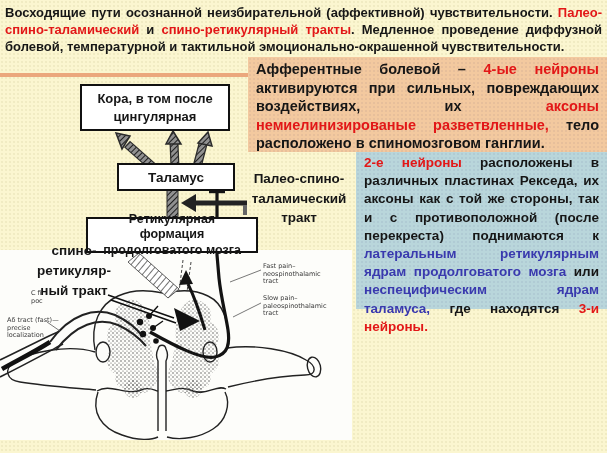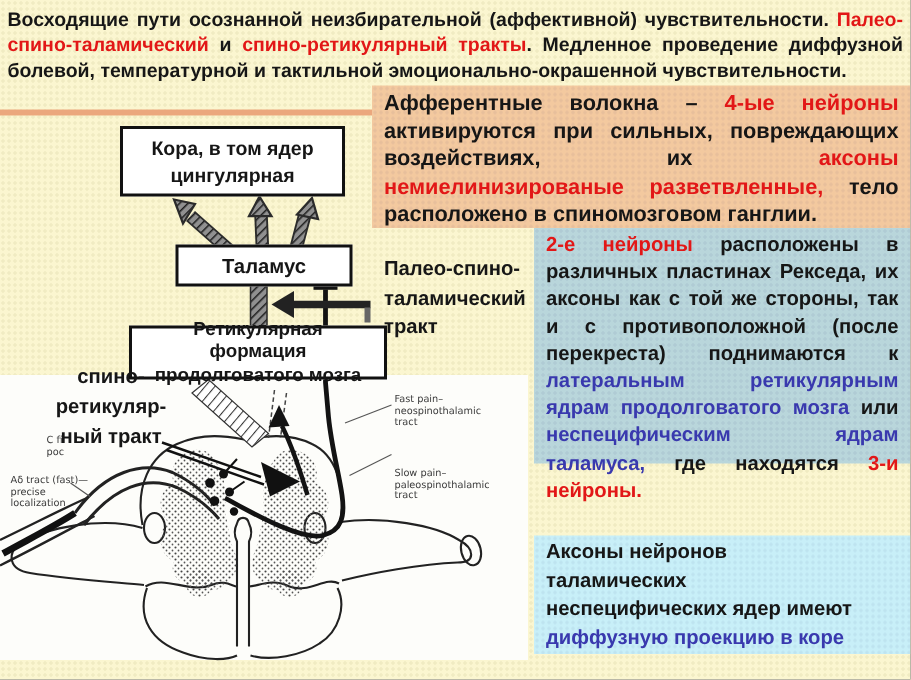--- a/index.html
+++ b/index.html
@@ -32,42 +32,38 @@
   .c-b{color:#3939AE;}
   .c-k{color:#161616;}
   .dbox{
     position:absolute; box-sizing:border-box; background:#fff; border:2px solid #111;
     text-align:center; white-space:pre-line; display:flex; align-items:center; justify-content:center;
   }
   .dbox.cortex{left:80px; top:84px; width:150px; height:47px; font-size:13px; line-height:18px;}
   .dbox.thalamus{left:117px; top:163px; width:118px; height:28px; font-size:13.5px;}
   .dbox.reticular{left:86px; top:217px; width:172px; height:36px; font-size:12.5px; line-height:15.5px;}
   .lbl{position:absolute; white-space:pre-line; font-weight:bold;}
-  .lbl.paleo{left:256px; top:169px; width:112px; font-size:13.5px; line-height:19.5px;}
+  .lbl.paleo{left:243px; top:169px; width:112px; font-size:13.5px; line-height:19.5px;text-align:center;}
   .lbl.spino{left:22px; top:241px; width:104px; font-size:13.5px; line-height:20px; text-align:center;}
   .tiny{position:absolute; white-space:pre-line; font-weight:normal; color:#3a3a3a;
     font-size:6.5px; line-height:7.5px; font-family:"DejaVu Sans",sans-serif;}
   svg.overlay{position:absolute; left:0; top:0; pointer-events:none;}
 </style>
 </head>
 <body>
 
 <div class="slide">
 
   <div class="header"><span class="c-k">Восходящие пути осознанной неизбирательной (аффективной) чувствительности. </span><span class="c-r">Палео-спино-таламический</span><span class="c-k"> и </span><span class="c-r">спино-ретикулярный  тракты</span><span class="c-k">. Медленное проведение диффузной болевой, температурной и тактильной эмоционально-окрашенной чувствительности.</span></div>
   <div class="divider"></div>
 
   <div class="scan"></div>
 
-  <div class="note salmon"><span class="c-k">Афферентные волокна – </span><span class="c-r">4-ые нейроны</span><span class="c-k"> активируются при сильных, повреждающих воздействиях, их </span><span class="c-r">аксоны немиелинизированые разветвленные,</span><span class="c-k"> тело расположено в спиномозговом ганглии.</span></div>
+  <div class="note salmon"><span class="c-k">Афферентные болевой – </span><span class="c-r">4-ые нейроны</span><span class="c-k"> активируются при сильных, повреждающих воздействиях, их </span><span class="c-r">аксоны немиелинизированые разветвленные,</span><span class="c-k"> тело расположено в спиномозговом ганглии.</span></div>
   <div class="note bluegray"><span class="c-r">2-е нейроны</span><span class="c-k"> расположены в различных пластинах Рекседа, их аксоны как с той же стороны, так и с противоположной (после перекреста) поднимаются к </span><span class="c-b">латеральным ретикулярным ядрам продолговатого мозга</span><span class="c-k"> или </span><span class="c-b">неспецифическим ядрам таламуса,</span><span class="c-k"> где находятся </span><span class="c-r">3-и нейроны.</span></div>
-  <div class="note cyan"><span class="c-k">Аксоны нейронов
-таламических
-неспецифических ядер имеют
-</span><span class="c-b">диффузную проекцию в коре</span></div>
 
   <svg class="overlay" width="607" height="453" viewBox="0 0 607 453">
     <defs>
       <pattern id="hatchDark" width="4" height="4" patternUnits="userSpaceOnUse" patternTransform="rotate(45)">
         <rect width="4" height="4" fill="#909090"></rect>
         <line x1="0" y1="0" x2="0" y2="4" stroke="#1d1d1d" stroke-width="2"></line>
       </pattern>
       <pattern id="hatchLight" width="5" height="5" patternUnits="userSpaceOnUse" patternTransform="rotate(40)">
         <rect width="5" height="5" fill="#ffffff"></rect>
         <line x1="0" y1="0" x2="0" y2="5" stroke="#333" stroke-width="1.4"></line>
@@ -171,38 +167,38 @@
         <polygon points="173,131 181,144 166,144" fill="url(#hatchDark)" stroke="#2b2b2b" stroke-width="1.5"></polygon>
       </g>
       <g>
         <line x1="197" y1="167" x2="203" y2="144" stroke="#2b2b2b" stroke-width="9"></line>
         <line x1="197" y1="167" x2="203" y2="144" stroke="url(#hatchDark)" stroke-width="6.5"></line>
         <polygon points="208,132 212,146 198,143" fill="url(#hatchDark)" stroke="#2b2b2b" stroke-width="1.5"></polygon>
       </g>
     </g>
   </svg>
 
-  <div class="dbox cortex">Кора, в том ядер
+  <div class="dbox cortex">Кора, в том после
 цингулярная</div>
   <div class="dbox thalamus">Таламус</div>
   <div class="dbox reticular">Ретикулярная
 формация
 продолговатого мозга</div>
 
   <div class="lbl paleo">Палео-спино-
 таламический
 тракт</div>
   <div class="lbl spino">спино-
 ретикуляр-
 ный тракт</div>
 
   <div class="tiny" style="left:263px; top:263px;">Fast pain–
 neospinothalamic
 tract</div>
-  <div class="tiny" style="left:263px; top:295px;margin-top:17px;">Slow pain–
+  <div class="tiny" style="left:263px; top:295px;">Slow pain–
 paleospinothalamic
 tract</div>
   <div class="tiny" style="left:31px; top:290px;">C fi
 poc</div>
   <div class="tiny" style="left:7px; top:317px;">Aδ tract (fast)—
 precise
 localization</div>
 
 </div>
 

